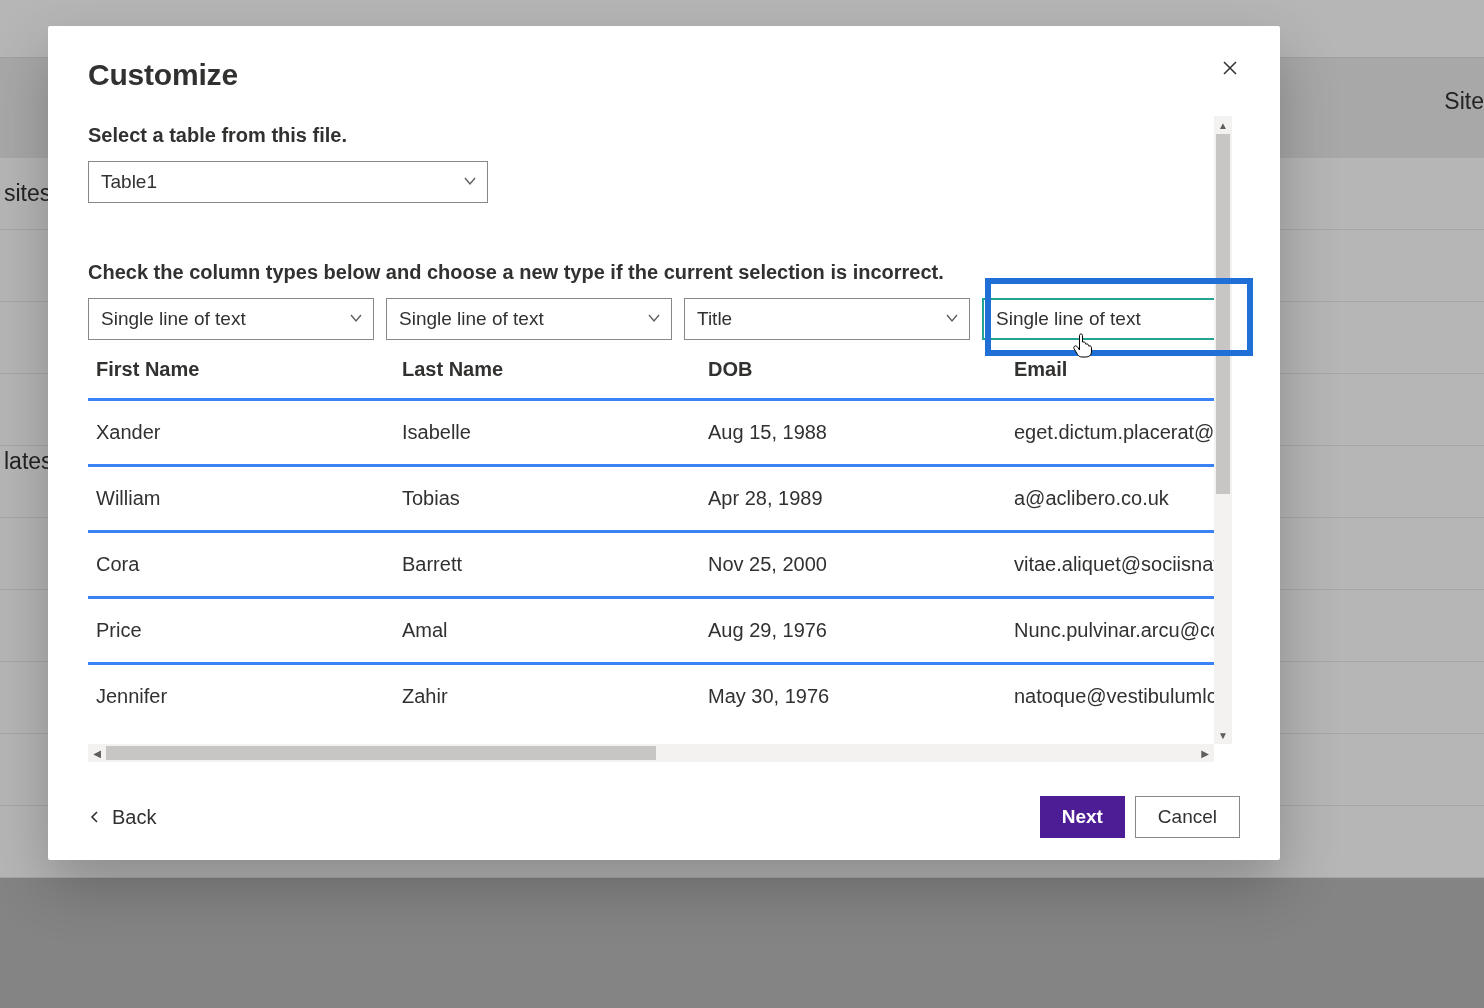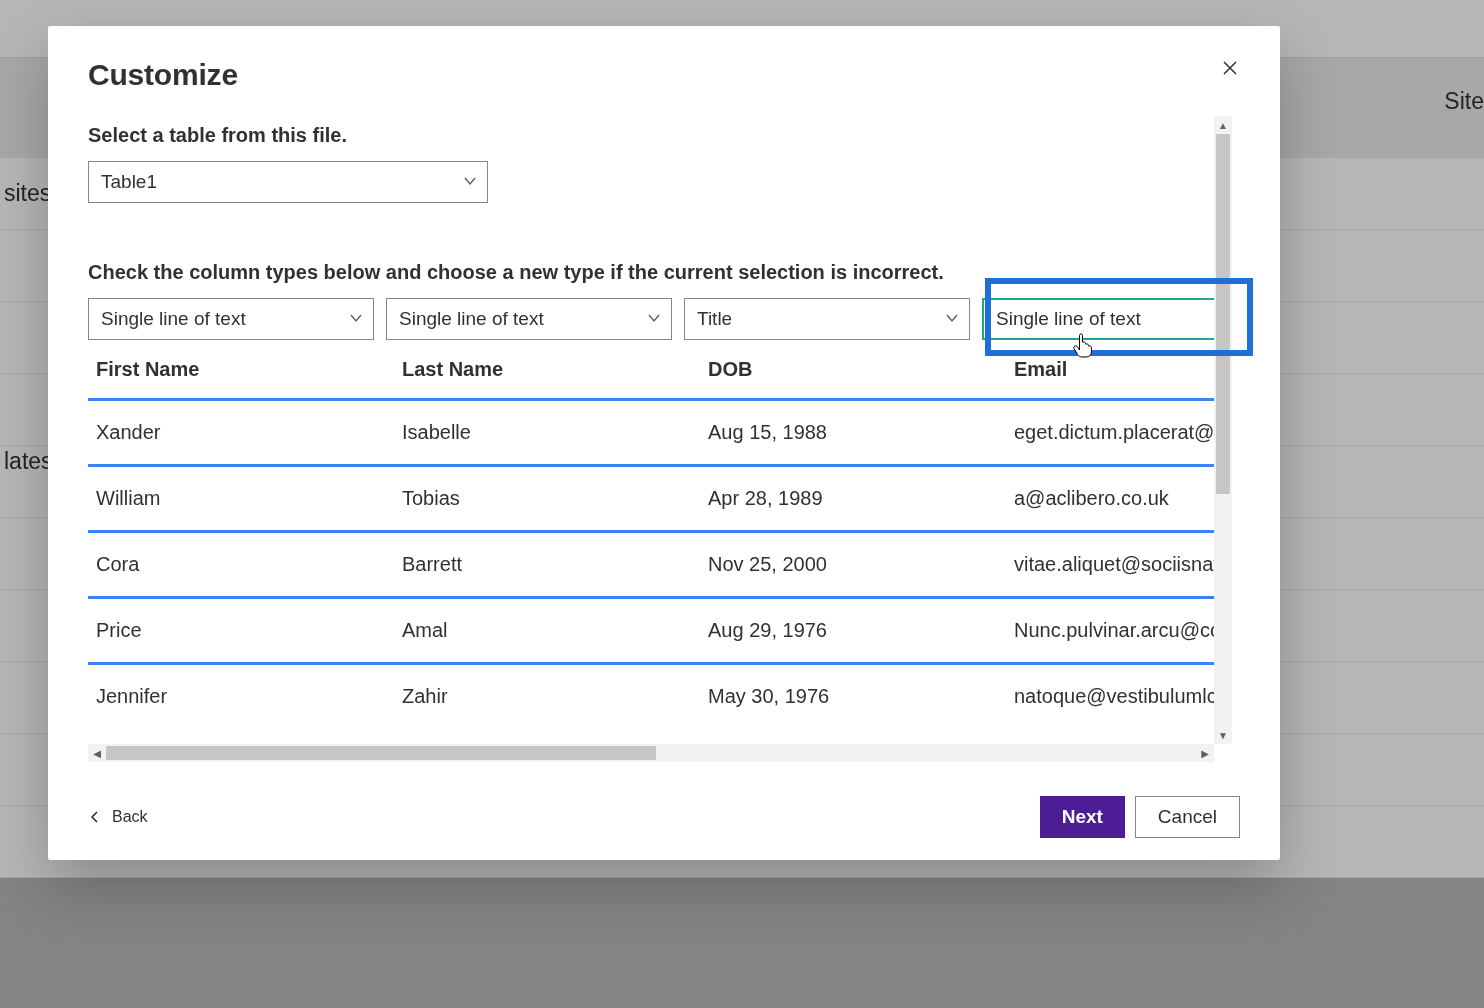--- a/index.html
+++ b/index.html
@@ -232,21 +232,21 @@
   .footer {
     height: 86px;
     display: flex;
     align-items: center;
     padding: 0 40px;
   }
   .back-btn {
     display: flex;
     align-items: center;
     gap: 10px;
-    font-size: 16px;
+    font-size: 20px;
     color: #323130;
     cursor: pointer;
   }
   .back-btn svg { width: 14px; height: 14px; }
   .footer-spacer { flex: 1; }
   .btn {
     height: 42px;
     padding: 0 22px;
     font-size: 19px;
     display:flex; align-items:center; justify-content:center;

